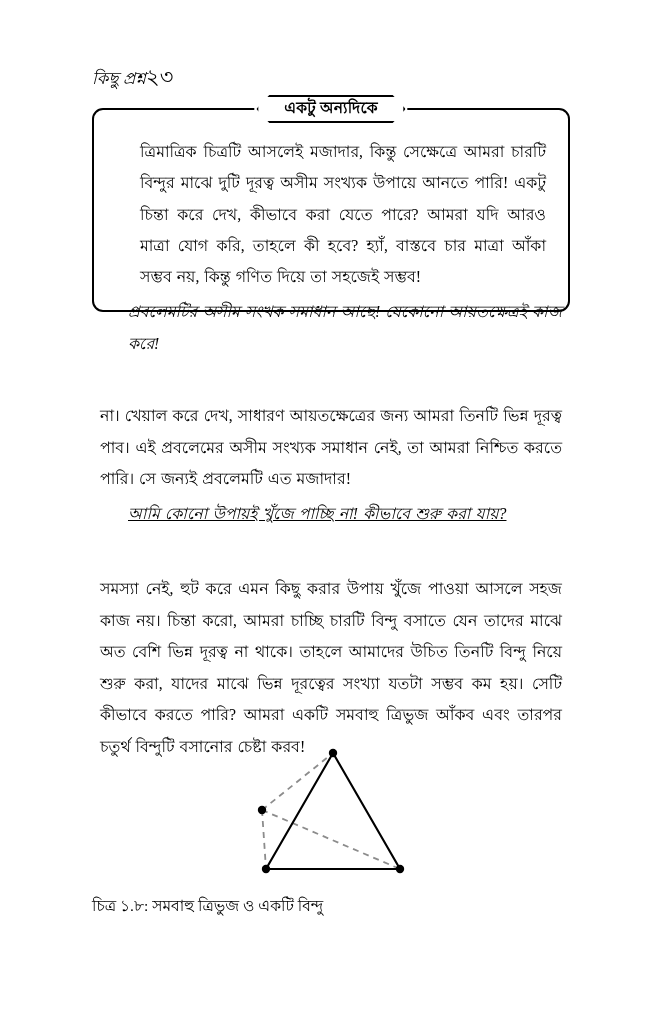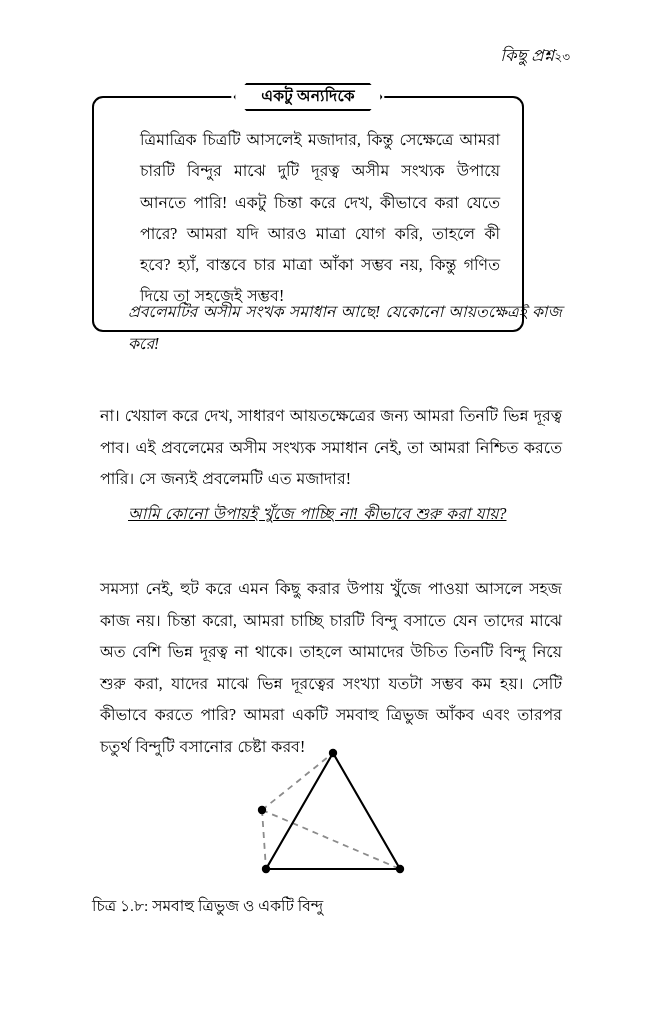--- a/index.html
+++ b/index.html
@@ -21,44 +21,44 @@
     left: 0; top: 0;
     width: 663px;
     height: 1024px;
     background: #fff;
   }
 
   
   .running-head {
     position: absolute;
     left: 92px;
-    top: 43px;
+    top: 61px;
     width: 478px;
     height: 26px;
     display: flex;
     align-items: baseline;
-    justify-content: flex-end;
+    justify-content: flex-start;
   }
   .head-title {
     font-style: italic;
     font-size: 16.5px;
     letter-spacing: 0.2px;
     white-space: nowrap;
   }
   .head-pageno {
-    font-size: 12px;
+    font-size: 21px;
     white-space: nowrap;
   }
 
   
   .callout-wrap {
     position: absolute;
     left: 92px;
-    top: 96px;
-    width: 432px;
+    top: 108px;
+    width: 478px;
   }
   .callout-box {
     position: relative;
     border: 2.2px solid #000;
     border-radius: 11px;
     padding: 26px 22px 18px 22px;
     box-sizing: border-box;
     min-height: 162px;
   }
   .callout-badge {

